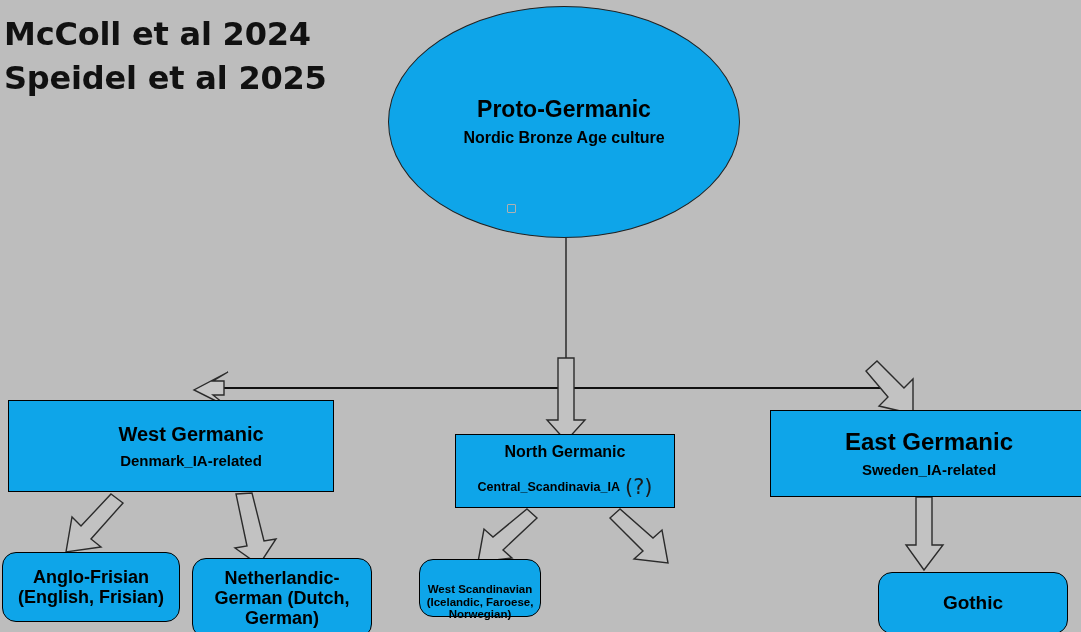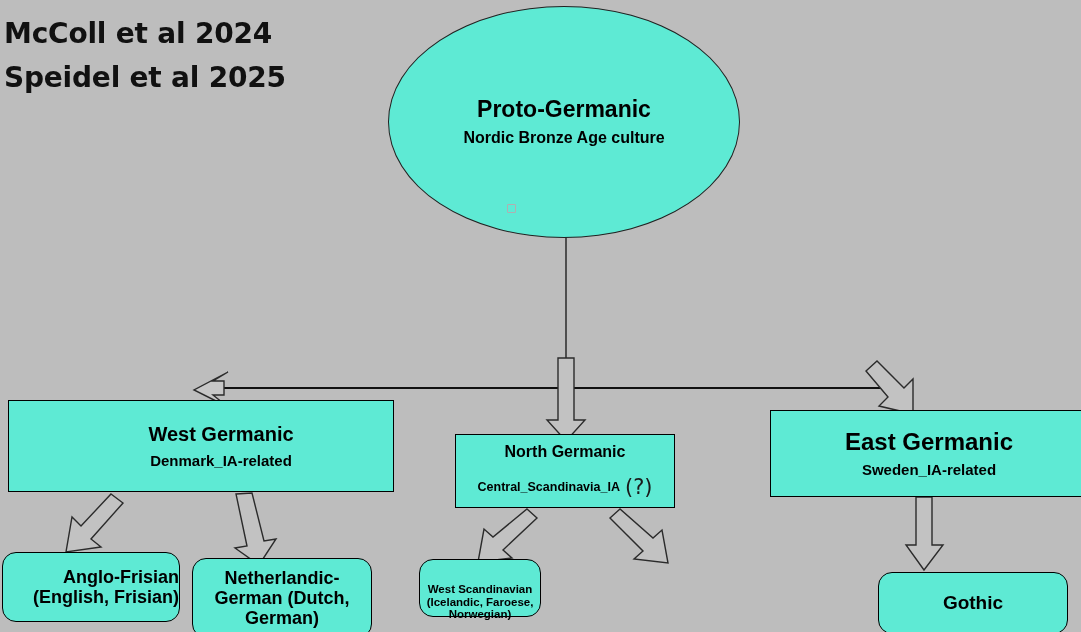--- a/index.html
+++ b/index.html
@@ -26,32 +26,32 @@
   
   .title-block {
     position: absolute;
     left: 4px;
     top: 12px;
     z-index: 5;
   }
   .title-line {
     font-family: "DejaVu Sans", sans-serif;
     font-weight: bold;
-    font-size: 28px;
+    font-size: 32px;
     line-height: 44px;
     color: #111111;
     letter-spacing: -0.2px;
     white-space: nowrap;
   }
 
   
   .node {
     position: absolute;
     box-sizing: border-box;
-    background: #5eead4;
+    background: #0ea5e9;
     border: 1.5px solid #000000;
     display: flex;
     flex-direction: column;
     align-items: center;
     justify-content: center;
     text-align: center;
     z-index: 4;
   }
   .node.rounded { border-radius: 14px; }
   .node.ellipse {
@@ -71,21 +71,21 @@
     color: #000000;
     line-height: 1.15;
   }
 
   
   #node-proto { left: 388px; top: 6px; width: 352px; height: 232px; }
   #node-proto .n-title { font-size: 23px; margin-bottom: 6px; }
   #node-proto .n-sub { font-size: 16px; }
 
   
-  #node-west { left: 8px; top: 400px; width: 386px; height: 92px; padding-left: 40px; }
+  #node-west { left: 8px; top: 400px; width: 326px; height: 92px; padding-left: 40px; }
   #node-west .n-title { font-size: 20px; margin-bottom: 6px; }
   #node-west .n-sub { font-size: 15px; }
 
   #node-north { left: 455px; top: 434px; width: 220px; height: 74px; }
   #node-north .n-title { font-size: 16px; margin-bottom: 14px; }
   #node-north .n-sub { font-size: 12.5px; white-space: nowrap; }
   .qmark {
     font-family: "DejaVu Sans", sans-serif;
     font-weight: normal;
     font-size: 21px;
@@ -93,21 +93,21 @@
     margin-left: 5px;
     vertical-align: -3px;
   }
 
   #node-east { left: 770px; top: 410px; width: 318px; height: 87px; }
   #node-east .n-title { font-size: 24px; margin-bottom: 5px; }
   #node-east .n-sub { font-size: 15px; }
 
   
   #node-anglo { left: 2px; top: 552px; width: 178px; height: 70px; }
-  #node-anglo .n-title { font-size: 18px; text-align: right; }
+  #node-anglo .n-title { font-size: 18px; }
 
   #node-neth { left: 192px; top: 558px; width: 180px; height: 80px; }
   #node-neth .n-title { font-size: 18px; }
 
   #node-westscand { left: 419px; top: 559px; width: 122px; height: 58px; }
   #node-westscand .n-title { font-size: 11.5px; font-weight: bold; margin-top: 28px; }
 
   #node-eastscand { left: 610px; top: 570px; width: 130px; height: 58px; }
   #node-eastscand .n-title { font-size: 11.5px; font-weight: bold; }
   .alt-word {

